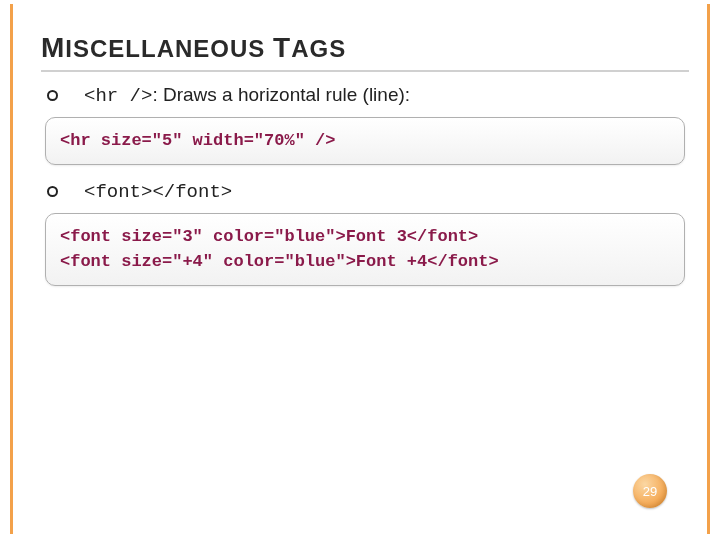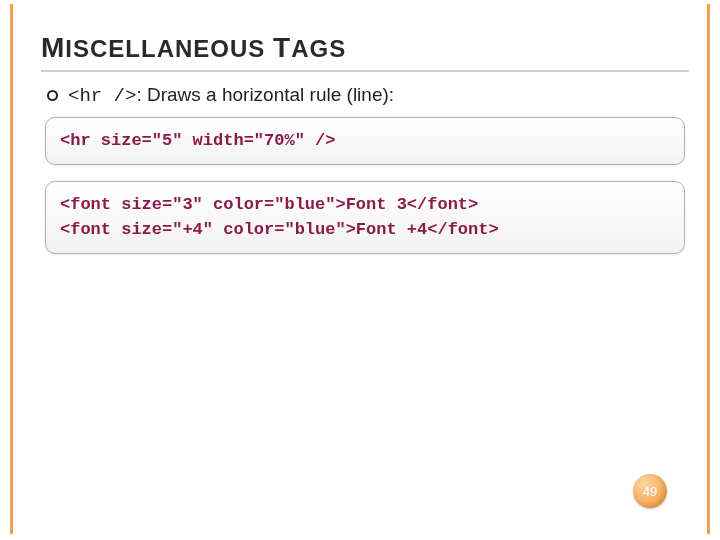--- a/index.html
+++ b/index.html
@@ -26,21 +26,21 @@
     letter-spacing: 1px;
     color: #2a2a2a;
     border-bottom: 2px solid #d0d0d0;
     padding-bottom: 6px;
     margin-bottom: 12px;
   }
   .title .cap { font-size: 28px; }
   .bullet-row {
     display: flex;
     align-items: center;
-    gap: 10px;
+    gap: 26px;
     margin: 10px 0 10px 6px;
     font-size: 19px;
     color: #222;
   }
   .bullet {
     width: 11px;
     height: 11px;
     border: 2px solid #222;
     border-radius: 50%;
     background: #fff;
@@ -91,22 +91,26 @@
       <span class="bullet"></span>
       <span>
         <span class="mono">&lt;hr /&gt;</span><span>: Draws a horizontal rule (line):</span>
       </span>
     </div>
 
     <div class="codebox">&lt;hr size="5" width="70%" /&gt;</div>
 
 
 
+    <div class="bullet-row">
+      <span class="bullet"></span>
+      <span class="mono">&lt;font&gt;&lt;/font&gt;</span>
+    </div>
 
     <div class="codebox">&lt;font size="3" color="blue"&gt;Font 3&lt;/font&gt;
 &lt;font size="+4" color="blue"&gt;Font +4&lt;/font&gt;</div>
 
   </div>
 
   <div class="pagenum">
-    <span>49</span>
+    <span>29</span>
   </div>
 </div>
 
 </body></html>

